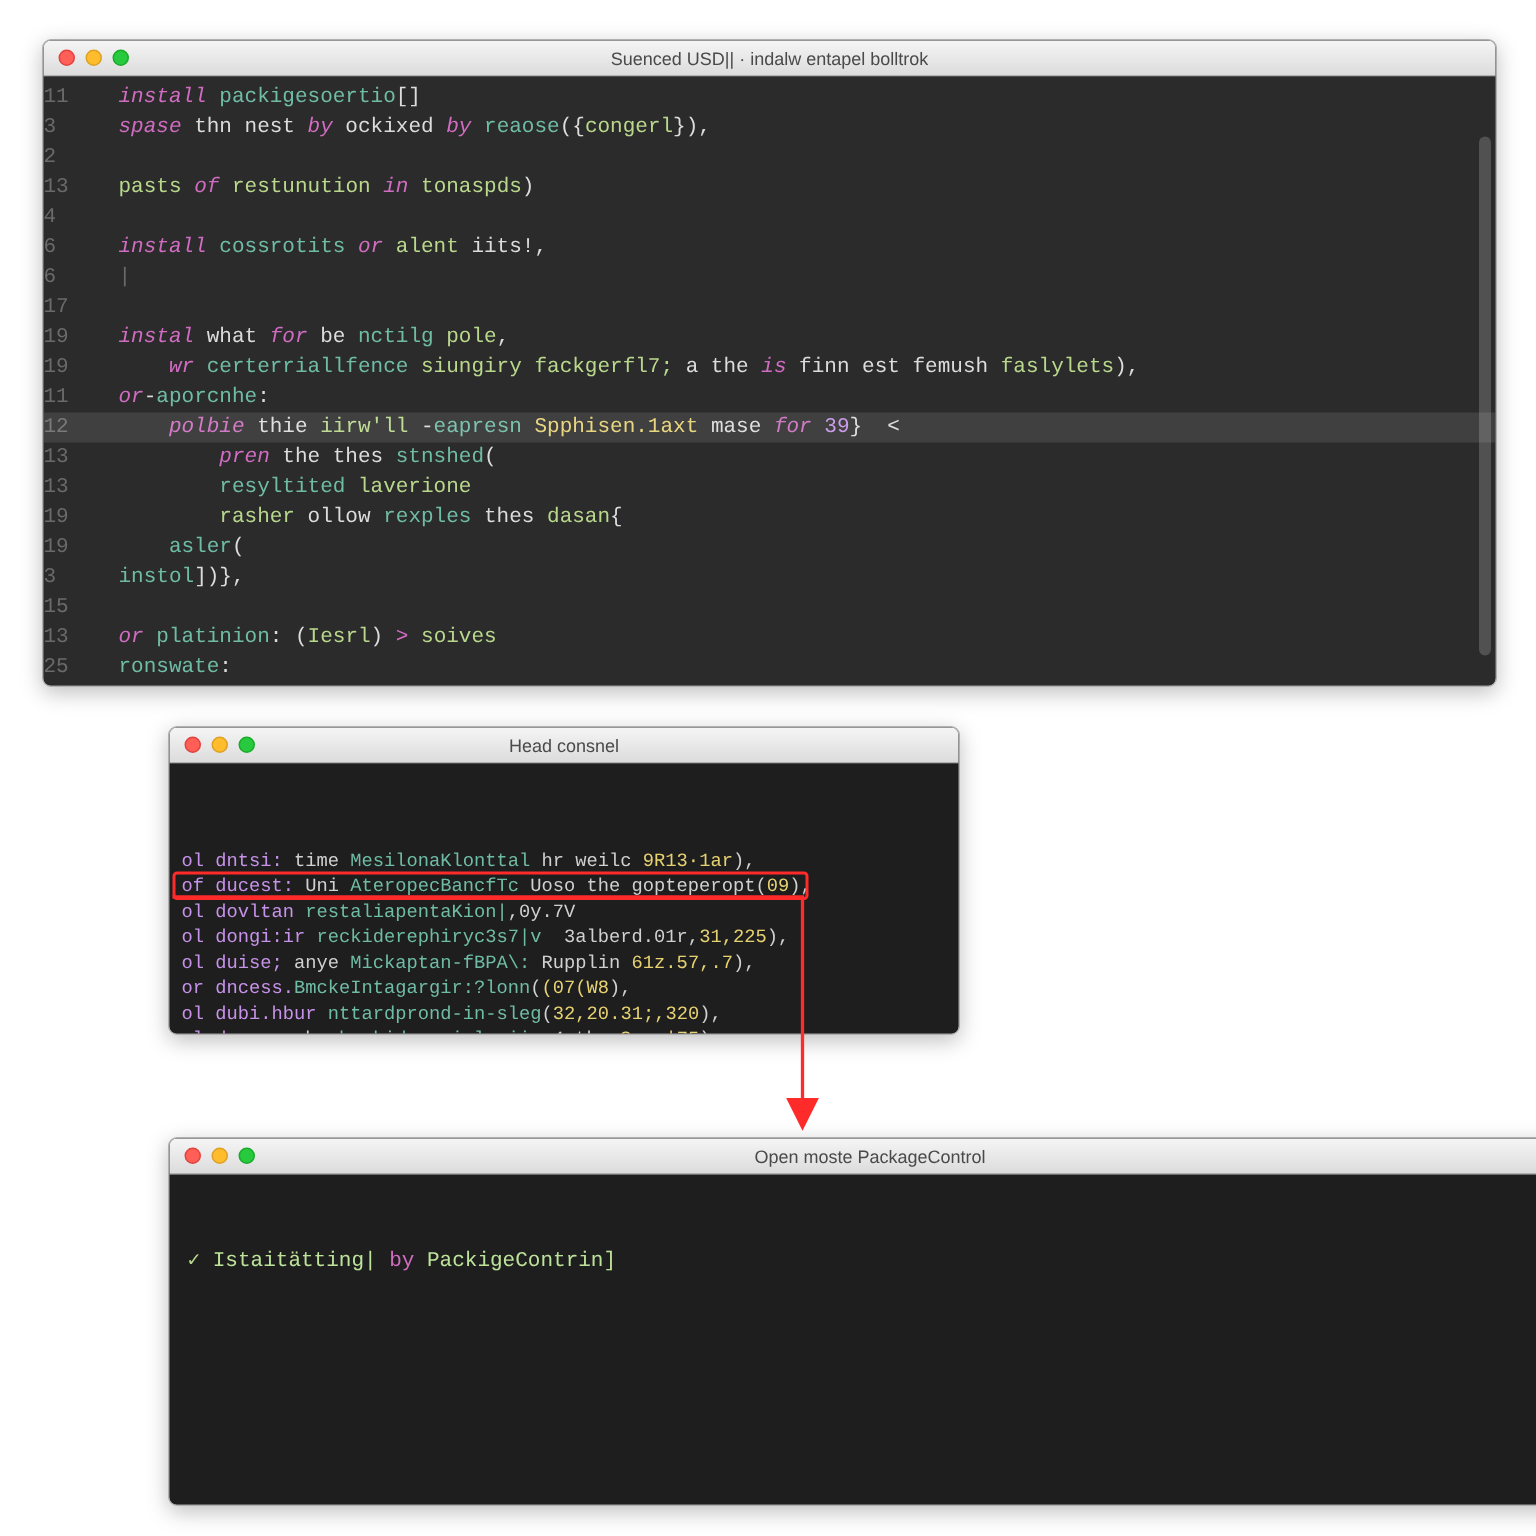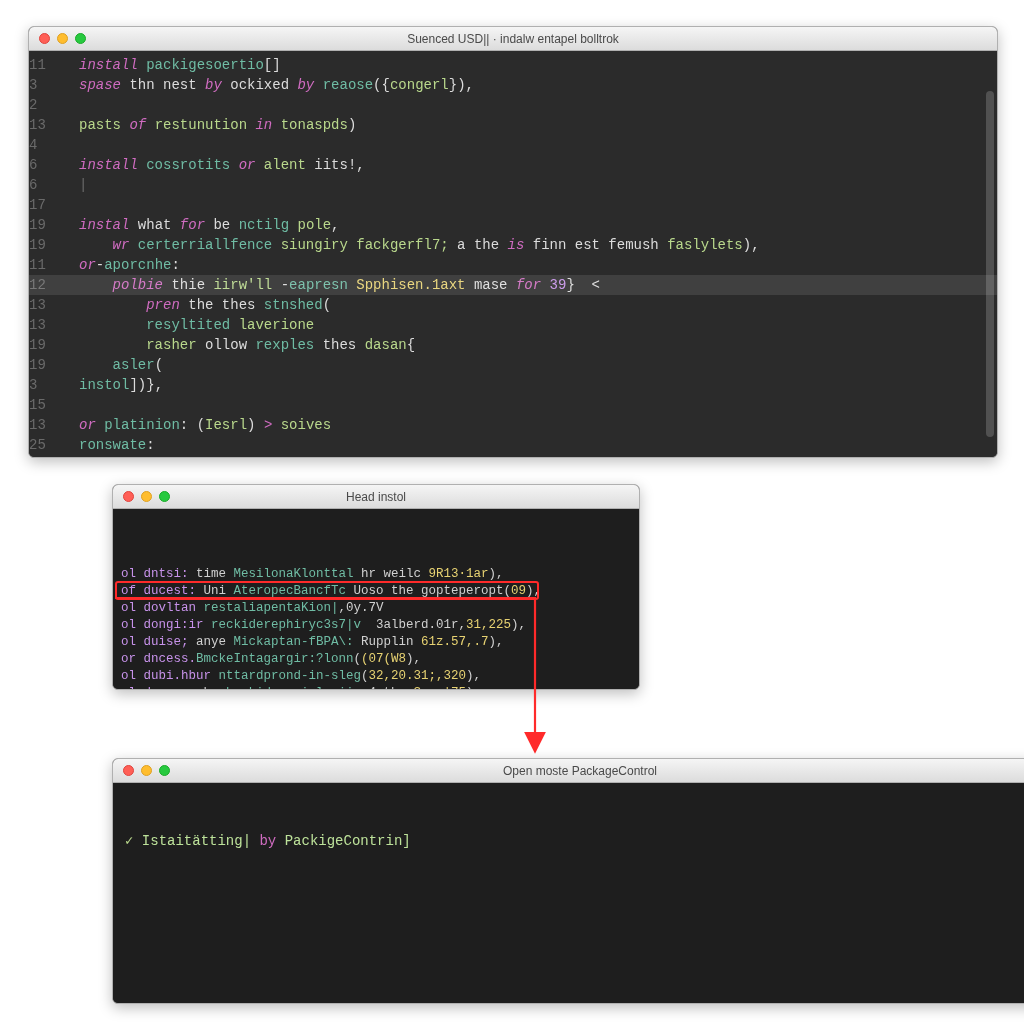--- a/index.html
+++ b/index.html
@@ -177,21 +177,21 @@
   </div>
 </div>
 
 <div class="window" style="left:112px; top:484px; width:528px; height:206px;">
   <div class="titlebar">
     <div class="traffic">
       <div class="dot red"></div>
       <div class="dot yellow"></div>
       <div class="dot green"></div>
     </div>
-    <div class="title">Head instol</div>
+    <div class="title">Head consnel</div>
   </div>
   <div class="console-body" id="console-body">
     
   <div class="cline"><span class="clbl">ol dntsi:</span><span class="cpl"> time </span><span class="cfn">MesilonaKlonttal</span><span class="cpl"> hr weilc </span><span class="cnum">9R13·1ar</span><span class="cpl">),</span></div><div class="cline"><span class="clbl">of ducest:</span><span class="cpl"> Uni </span><span class="cfn">AteropecBancfTc</span><span class="cpl"> Uoso the gopteperopt(</span><span class="cnum">09</span><span class="cpl">),</span></div><div class="cline"><span class="clbl">ol dovltan</span><span class="cpl"> </span><span class="cfn">restaliapentaKion|</span><span class="cpl">,0y.7V</span></div><div class="cline"><span class="clbl">ol dongi:ir</span><span class="cpl"> </span><span class="cfn">reckiderephiryc3s7|v</span><span class="cpl">  3alberd.01r,</span><span class="cnum">31,225</span><span class="cpl">),</span></div><div class="cline"><span class="clbl">ol duise;</span><span class="cpl"> anye </span><span class="cfn">Mickaptan-fBPA\:</span><span class="cpl"> Rupplin </span><span class="cnum">61z.57,.7</span><span class="cpl">),</span></div><div class="cline"><span class="clbl">or dncess.</span><span class="cfn">BmckeIntagargir:?lonn</span><span class="cpl">(</span><span class="cnum">(07(W8</span><span class="cpl">),</span></div><div class="cline"><span class="clbl">ol dubi.hbur</span><span class="cpl"> </span><span class="cfn">nttardprond-in-sleg</span><span class="cpl">(</span><span class="cnum">32,20.31;,320</span><span class="cpl">),</span></div><div class="cline"><span class="clbl">ol dncss:</span><span class="cpl"> phy </span><span class="cfn">backidperrinlesiie</span><span class="cpl"> 4sth,</span><span class="cnum">sSpen|75</span><span class="cpl">),</span></div></div>
   <div class="red-box" id="redbox" style="left: 2px; right: 100px; top: 96px; height: 19px;"></div>
 </div>
 
 <svg class="arrow-svg" style="left:110px; top:570px; width:440px; height:190px;">
   <defs>
     <marker id="ah" markerWidth="10" markerHeight="10" refX="6" refY="5" orient="auto">

